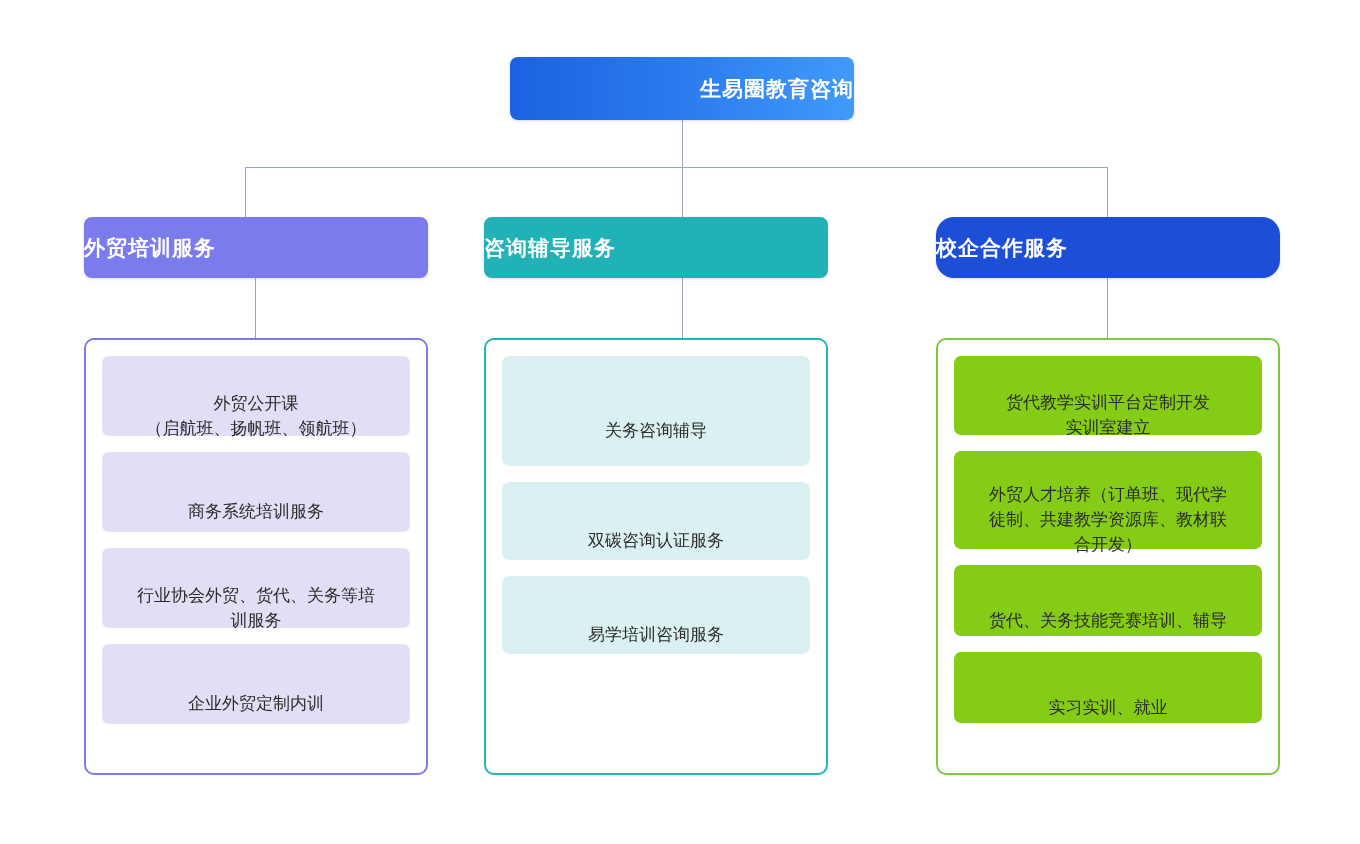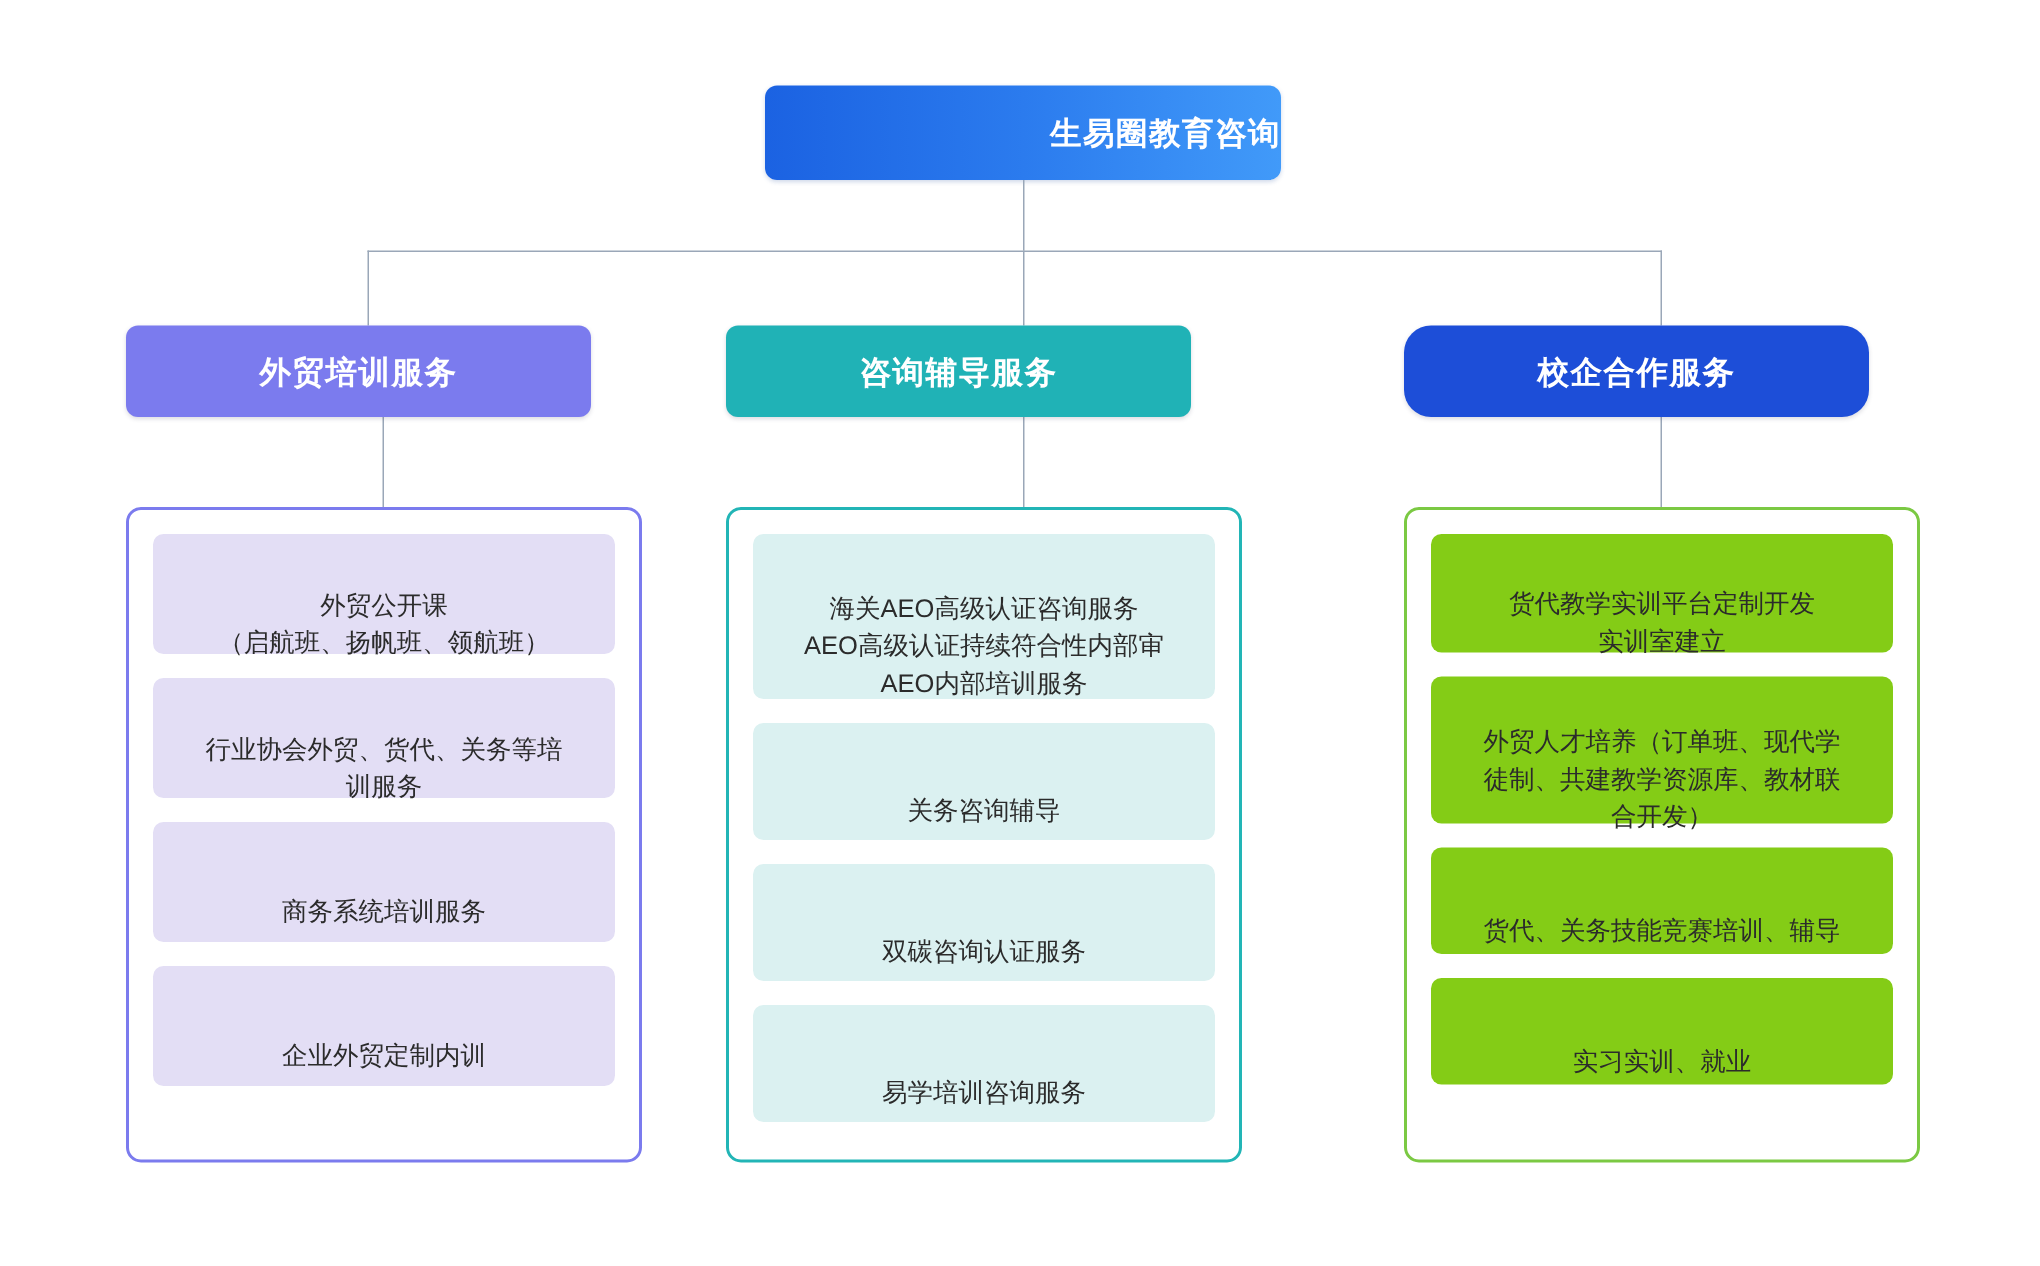--- a/index.html
+++ b/index.html
@@ -46,26 +46,25 @@
     position: absolute;
     background: #9aa7b8;
   }
   .line.v { width: 1px; }
   .line.h { height: 1px; }
 
   
   .cat-header {
     position: absolute;
     top: 217px;
-    width: 310px;
+    width: 344px;
     height: 61px;
     border-radius: 8px;
     display: flex;
     align-items: center;
-    justify-content: center;
     box-shadow: 0 1px 3px rgba(60, 60, 90, 0.18);
   }
   .cat-header .cat-title {
     color: #ffffff;
     font-size: 21px;
     font-weight: bold;
     letter-spacing: 1px;
   }
 
   
@@ -158,40 +157,35 @@
 
   <div class="cat-header" id="col-0-header">
     <span class="cat-title">外贸培训服务</span>
   </div>
   <div class="cat-container" id="col-0-container">
     <div class="item-box">
       <span class="item-text">外贸公开课
 （启航班、扬帆班、领航班）</span>
     </div>
     <div class="item-box">
+      <span class="item-text">商务系统培训服务</span>
+    </div>
+    <div class="item-box">
       <span class="item-text">行业协会外贸、货代、关务等培
 训服务</span>
     </div>
     <div class="item-box">
-      <span class="item-text">商务系统培训服务</span>
-    </div>
-    <div class="item-box">
       <span class="item-text">企业外贸定制内训</span>
     </div>
   </div>
 
   <div class="cat-header" id="col-1-header">
     <span class="cat-title">咨询辅导服务</span>
   </div>
   <div class="cat-container" id="col-1-container">
-    <div class="item-box">
-      <span class="item-text">海关AEO高级认证咨询服务
-AEO高级认证持续符合性内部审
-AEO内部培训服务</span>
-    </div>
     <div class="item-box">
       <span class="item-text">关务咨询辅导</span>
     </div>
     <div class="item-box">
       <span class="item-text">双碳咨询认证服务</span>
     </div>
     <div class="item-box">
       <span class="item-text">易学培训咨询服务</span>
     </div>
   </div>

